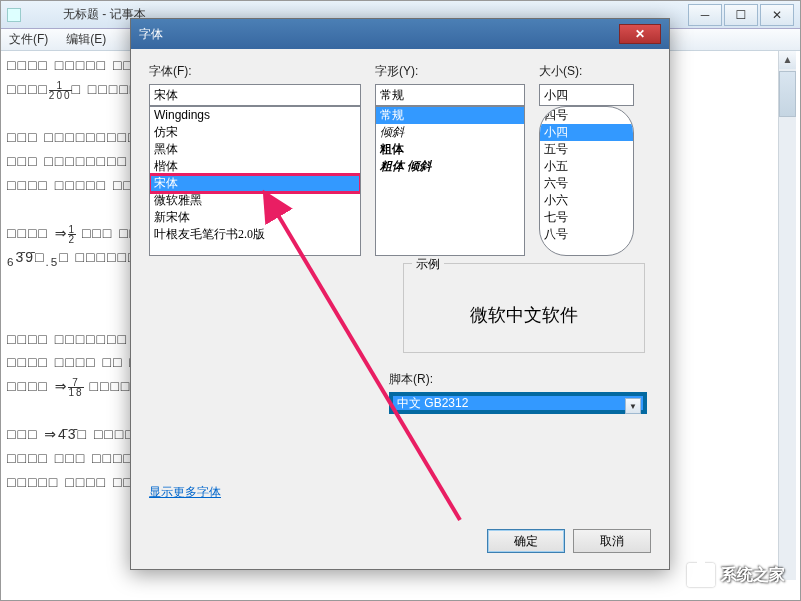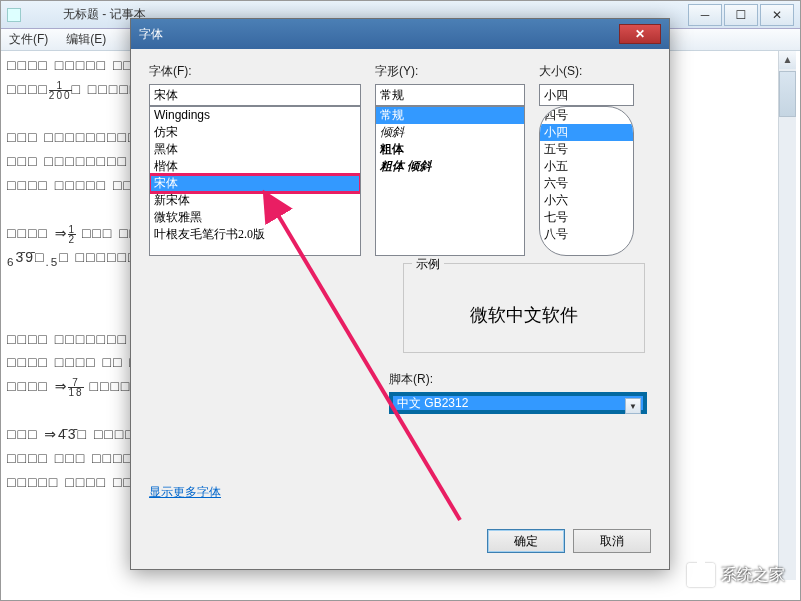--- a/index.html
+++ b/index.html
@@ -60,21 +60,21 @@
     .link { color: #0066cc; text-decoration: underline; position: absolute; bottom: 68px; left: 18px; }
     
     .dlg-buttons { position: absolute; bottom: 16px; right: 18px; display: flex; gap: 8px; margin-left: 20px; }
     .btn { width: 78px; height: 24px; background: linear-gradient(#f2f2f2,#e0e0e0); border: 1px solid #8e8f8f; display:flex;align-items:center;justify-content:center; }
     .btn.default { border: 1px solid #3c7fb1; box-shadow: inset 0 0 0 1px #a0cff0; }
     
     
     .arrow-svg { position: absolute; top: 0; left: 0; pointer-events: none; z-index: 100; }
     
     
-    .watermark { position: absolute; bottom: 14px; right: 16px; display:flex; align-items:center; gap:6px; color:#fff; text-shadow: 1px 1px 2px rgba(0,0,0,0.6), -1px -1px 2px rgba(0,0,0,0.6); font-size: 16px; font-weight: normal; z-index: 200; }
+    .watermark { position: absolute; bottom: 14px; right: 16px; display:flex; align-items:center; gap:6px; color:#fff; text-shadow: 1px 1px 2px rgba(0,0,0,0.6), -1px -1px 2px rgba(0,0,0,0.6); font-size: 16px; font-weight: bold; z-index: 200; }
     .wm-icon { width: 28px; height: 24px; border: 3px solid #fff; border-radius: 3px; position: relative; box-shadow: 0 0 2px rgba(0,0,0,.4); }
     .wm-icon:before { content:''; position:absolute; width:8px; height:3px; background:#fff; left:50%; top:-6px; transform:translateX(-50%); }
     
     
     .listbox::-webkit-scrollbar { width: 16px; }
     .listbox::-webkit-scrollbar-track { background: #f0f0f0; }
     .listbox::-webkit-scrollbar-thumb { background: #c8c8c8; border: 1px solid #a0a0a0; }
     .listbox::-webkit-scrollbar-button { background: #e8e8e8; height: 16px; border: 1px solid #a0a0a0; }
     
     .frac { display:inline-block; font-size:10px; text-align:center; vertical-align:middle; line-height:9px; }
@@ -133,22 +133,22 @@
 
       <div class="col1">
         <span class="label">字体(F):</span>
         <input class="input-box" value="宋体" style="">
         <div class="listbox lb1" id="font-list">
             <div class="lb-item">Wingdings</div>
             <div class="lb-item">仿宋</div>
             <div class="lb-item">黑体</div>
             <div class="lb-item">楷体</div>
             <div class="lb-item highlighted">宋体</div>
+            <div class="lb-item">微软雅黑</div>
             <div class="lb-item">新宋体</div>
-            <div class="lb-item">微软雅黑</div>
             <div class="lb-item script-item">叶根友毛笔行书2.0版</div>
           </div>
       </div>
 
       <div class="col2">
         <span class="label">字形(Y):</span>
         <input class="input-box" value="常规" style="">
         <div class="listbox lb2" id="style-list">
             <div class="lb-item selected">常规</div>
             <div class="lb-item italic">倾斜</div>

